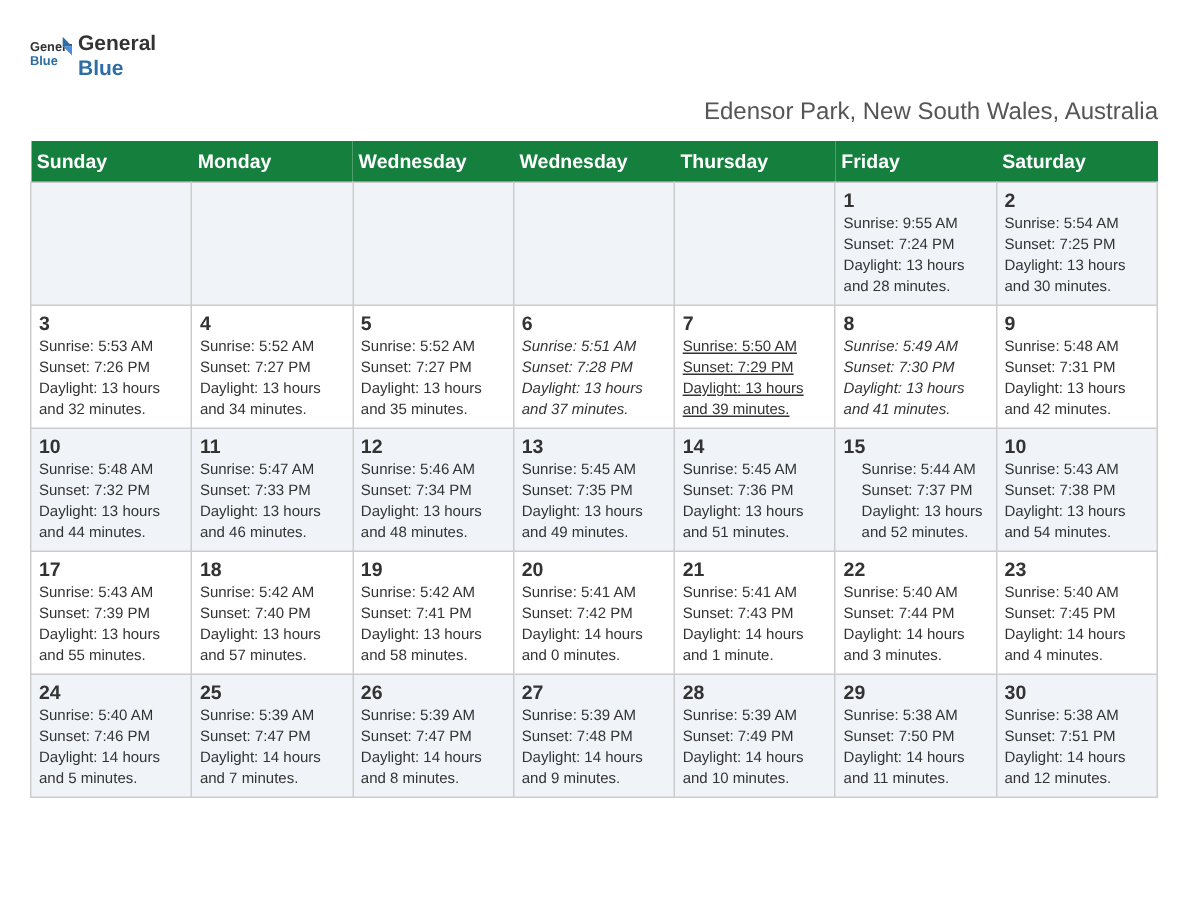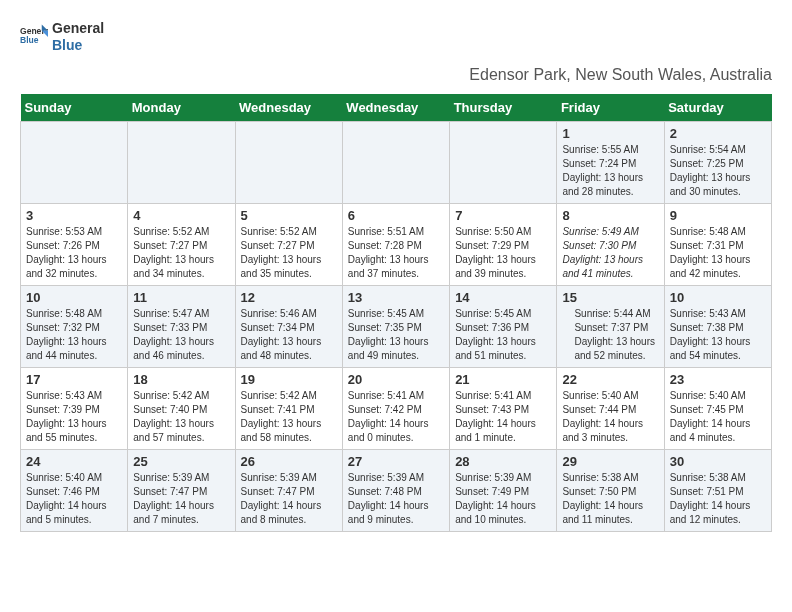--- a/index.html
+++ b/index.html
@@ -115,21 +115,21 @@
   </thead>
   <tbody id="calendar-body">
       <tr>
         <td class="empty-cell"></td>
         <td class="empty-cell"></td>
         <td class="empty-cell"></td>
         <td class="empty-cell"></td>
         <td class="empty-cell"></td>
         <td>
           <span class="day-number">1</span>
-          <div class="day-info" style="white-space: pre-line;">Sunrise: 5:55 AM
+          <div class="day-info" style="white-space: pre-line;">Sunrise: 9:55 AM
 Sunset: 7:24 PM
 Daylight: 13 hours
 and 28 minutes.</div>
         </td>
         <td>
           <span class="day-number">2</span>
           <div class="day-info" style="white-space: pre-line;">Sunrise: 5:54 AM
 Sunset: 7:25 PM
 Daylight: 13 hours
 and 30 minutes.</div>
@@ -152,28 +152,28 @@
         </td>
         <td>
           <span class="day-number">5</span>
           <div class="day-info" style="white-space: pre-line;">Sunrise: 5:52 AM
 Sunset: 7:27 PM
 Daylight: 13 hours
 and 35 minutes.</div>
         </td>
         <td>
           <span class="day-number">6</span>
-          <div class="day-info" style="white-space: pre-line;">Sunrise: 5:51 AM
+          <div class="day-info" style="white-space: pre-line; font-style: italic;">Sunrise: 5:51 AM
 Sunset: 7:28 PM
 Daylight: 13 hours
 and 37 minutes.</div>
         </td>
         <td>
           <span class="day-number">7</span>
-          <div class="day-info" style="white-space: pre-line;">Sunrise: 5:50 AM
+          <div class="day-info" style="white-space: pre-line; text-decoration: underline;">Sunrise: 5:50 AM
 Sunset: 7:29 PM
 Daylight: 13 hours
 and 39 minutes.</div>
         </td>
         <td>
           <span class="day-number">8</span>
           <div class="day-info" style="white-space: pre-line; font-style: italic;">Sunrise: 5:49 AM
 Sunset: 7:30 PM
 Daylight: 13 hours
 and 41 minutes.</div>

